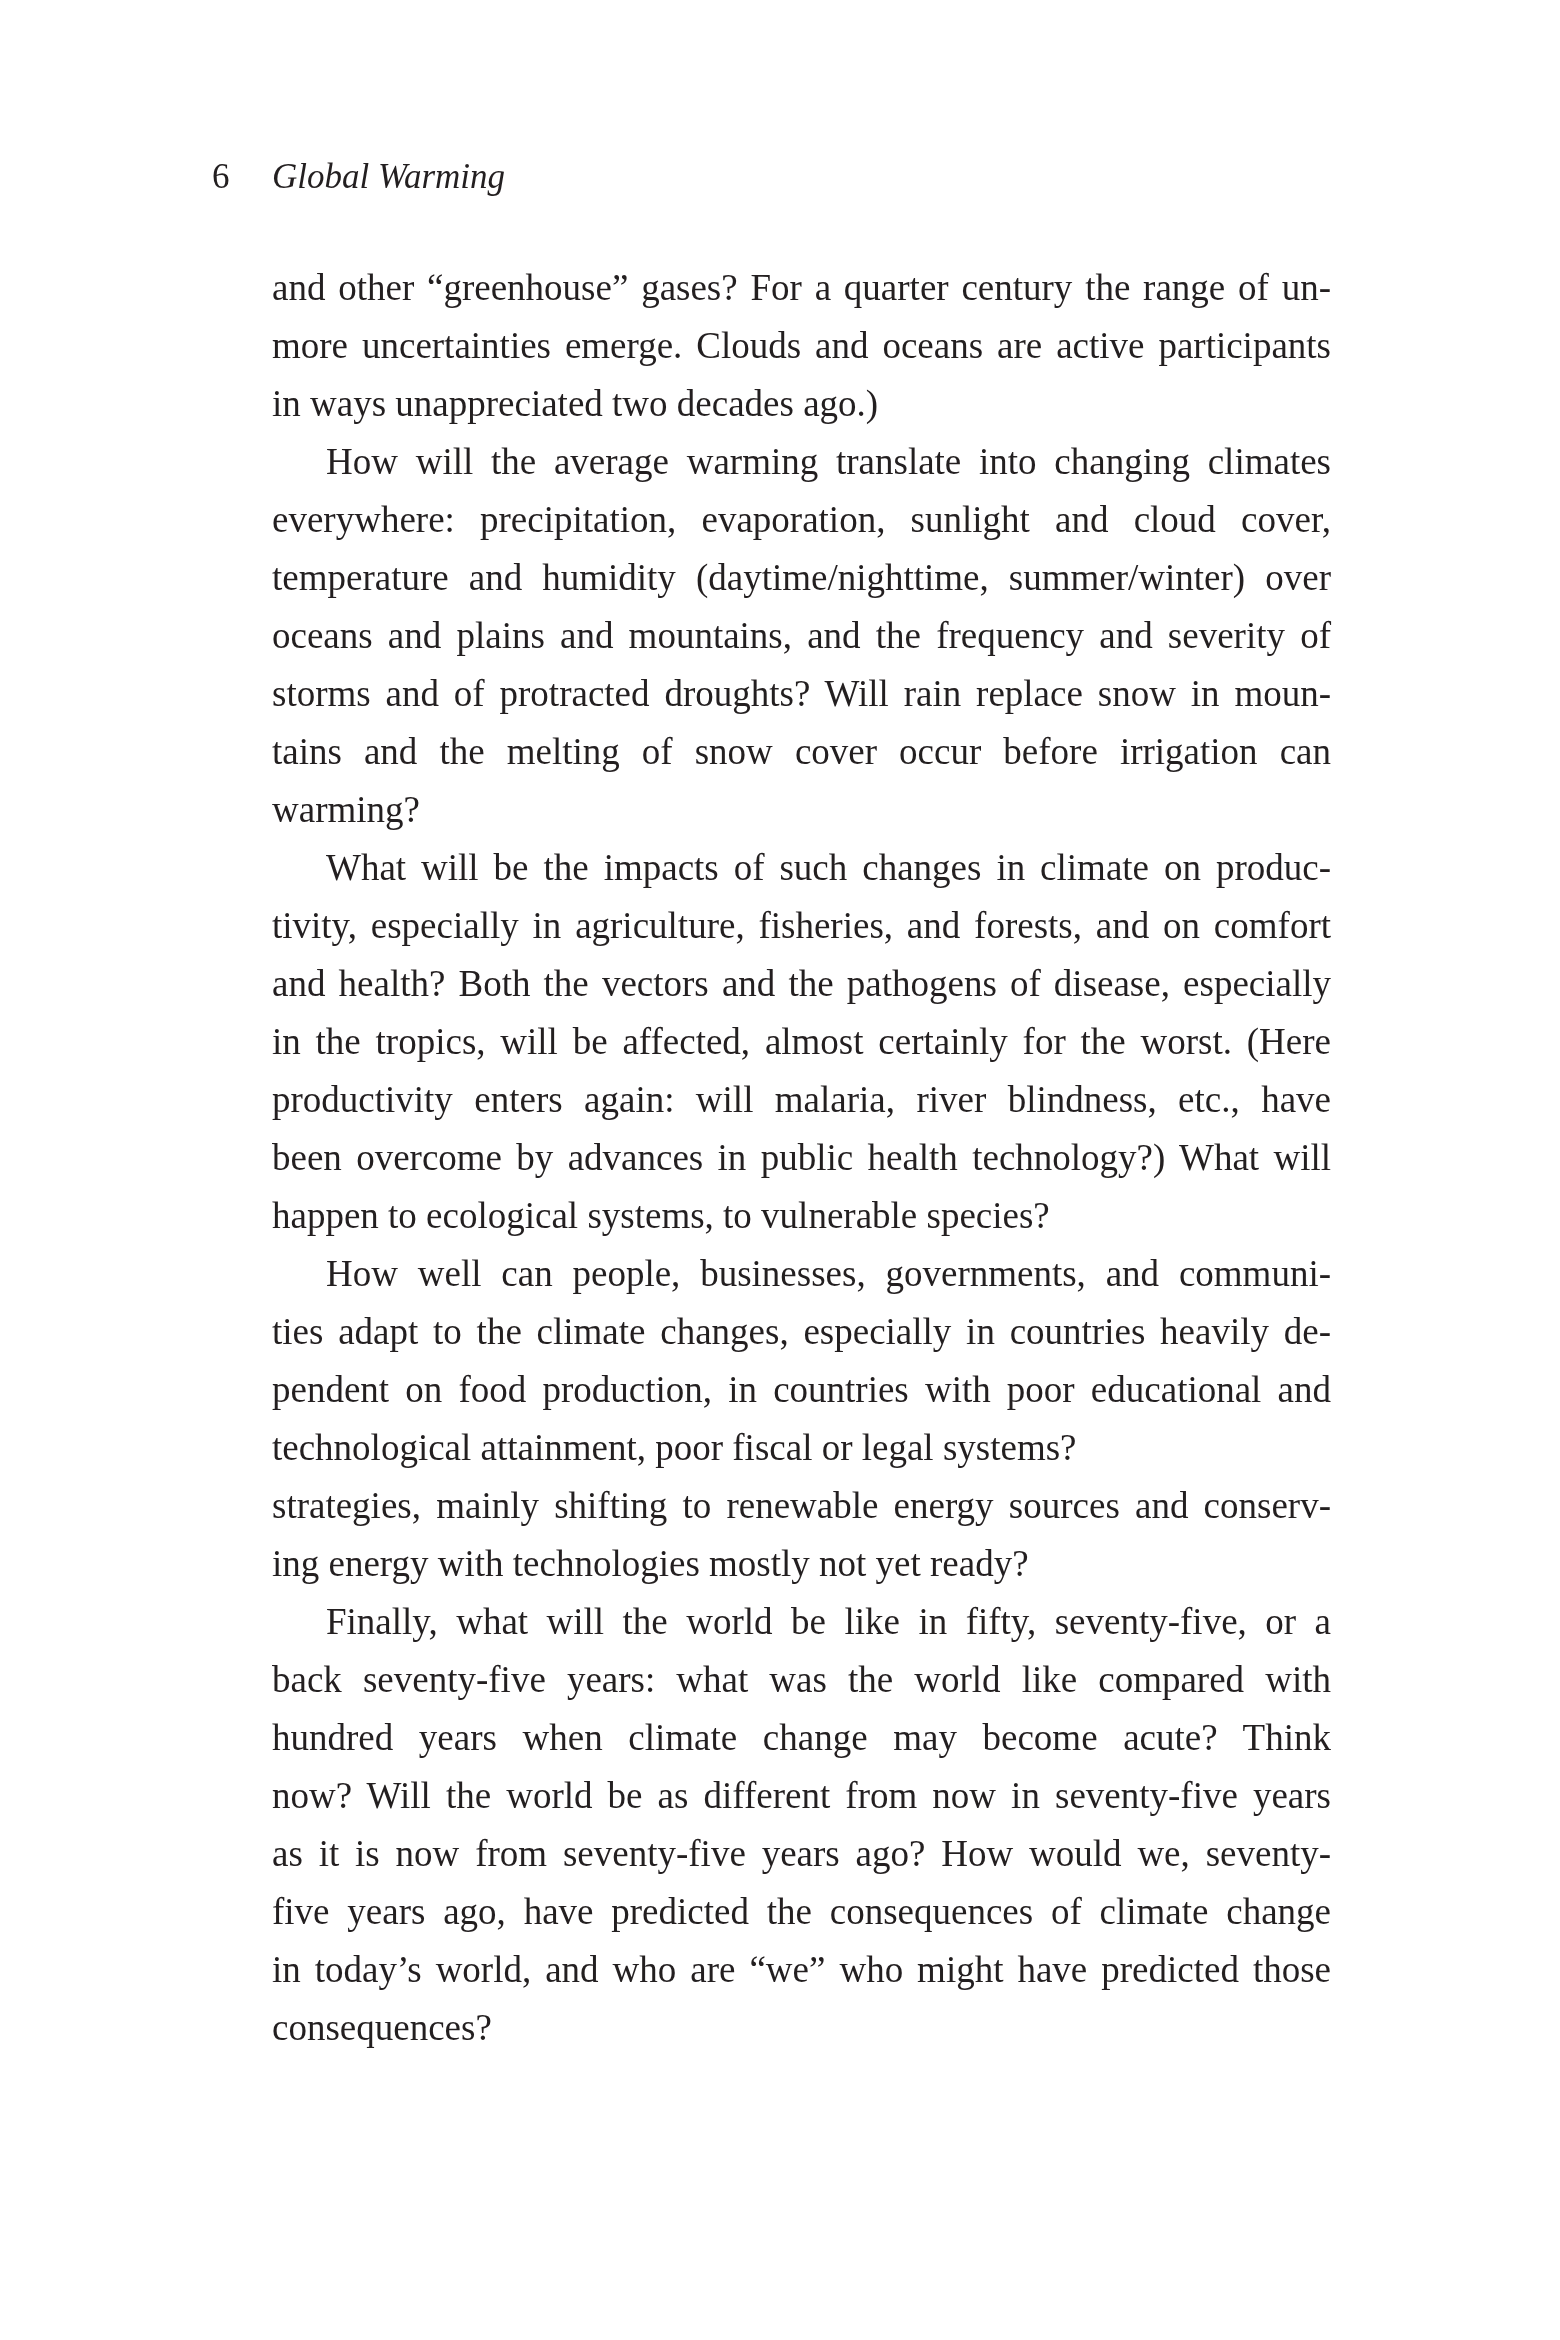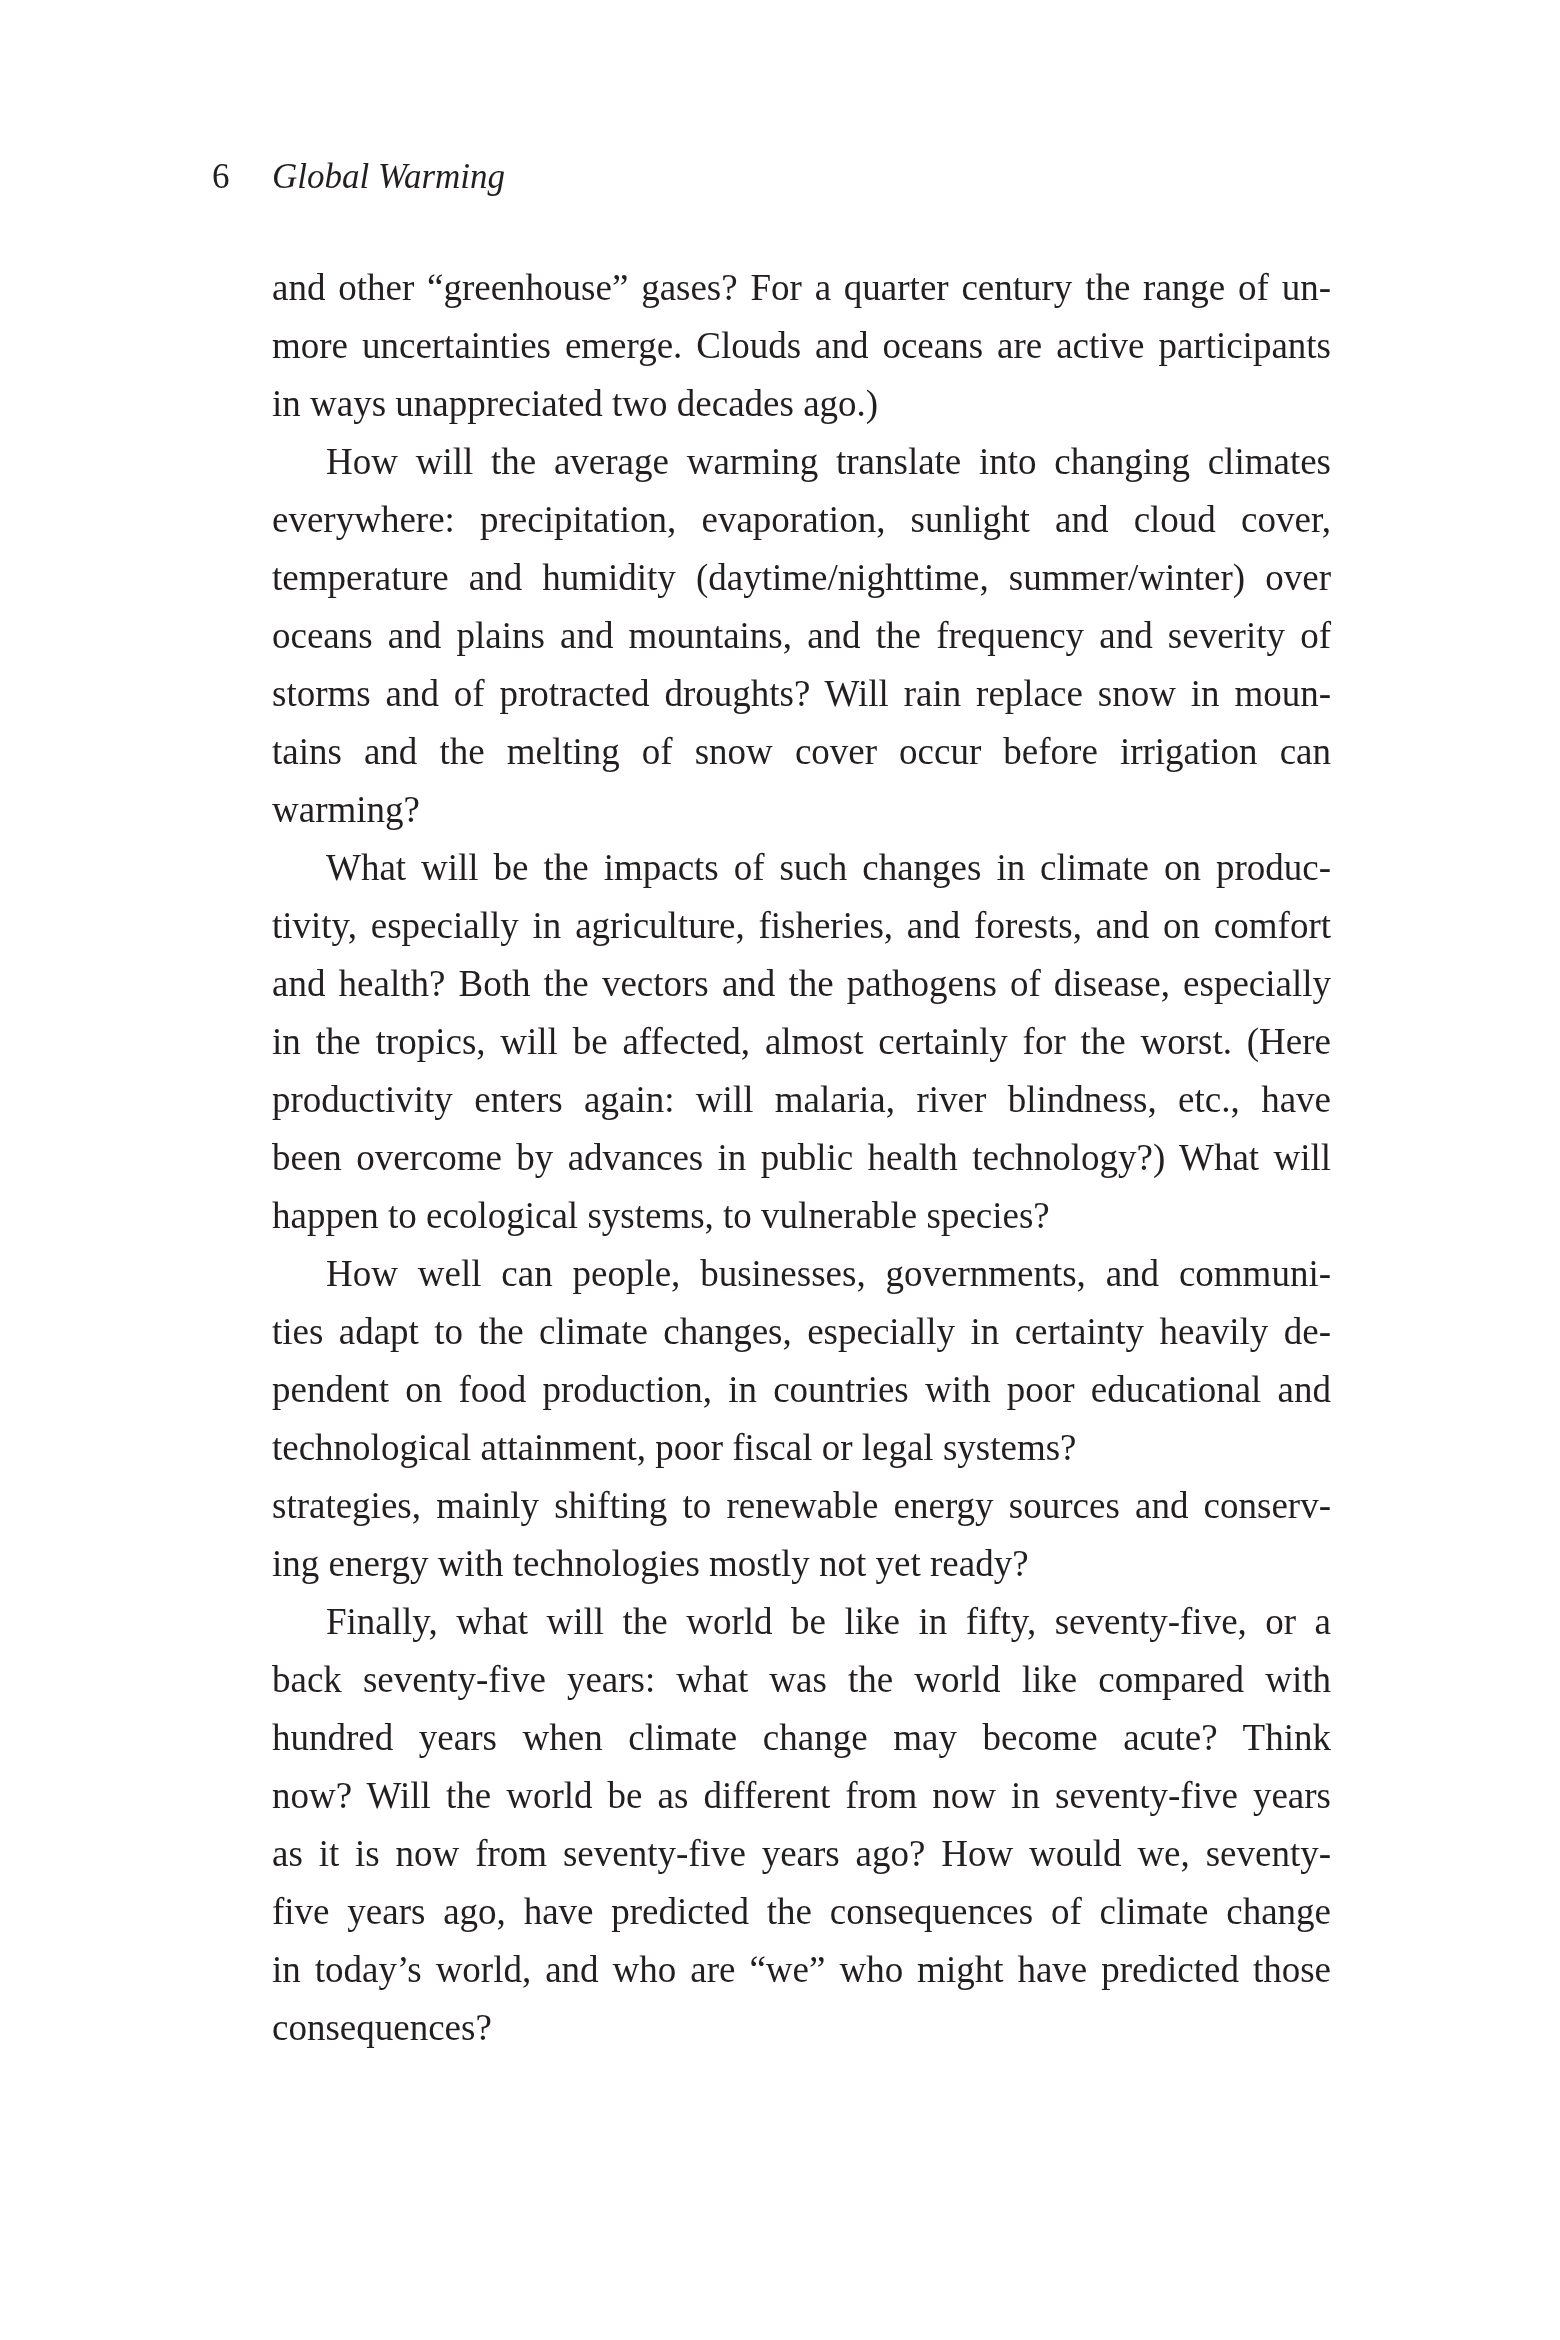--- a/index.html
+++ b/index.html
@@ -41,21 +41,21 @@
       <span class="line indent">What will be the impacts of such changes in climate on produc-</span>
       <span class="line">tivity, especially in agriculture, fisheries, and forests, and on comfort</span>
       <span class="line">and health? Both the vectors and the pathogens of disease, especially</span>
       <span class="line">in the tropics, will be affected, almost certainly for the worst. (Here</span>
       <span class="line">productivity enters again: will malaria, river blindness, etc., have</span>
       <span class="line">been overcome by advances in public health technology?) What will</span>
       <span class="line last">happen to ecological systems, to vulnerable species?</span>
     </div>
     <div>
       <span class="line indent">How well can people, businesses, governments, and communi-</span>
-      <span class="line">ties adapt to the climate changes, especially in certainty heavily de-</span>
+      <span class="line">ties adapt to the climate changes, especially in countries heavily de-</span>
       <span class="line">pendent on food production, in countries with poor educational and</span>
       <span class="line last">technological attainment, poor fiscal or legal systems?</span>
     </div>
     <div>
       <span class="line">strategies, mainly shifting to renewable energy sources and conserv-</span>
       <span class="line last">ing energy with technologies mostly not yet ready?</span>
     </div>
     <div>
       <span class="line indent">Finally, what will the world be like in fifty, seventy-five, or a</span>
       <span class="line">back seventy-five years: what was the world like compared with</span>

